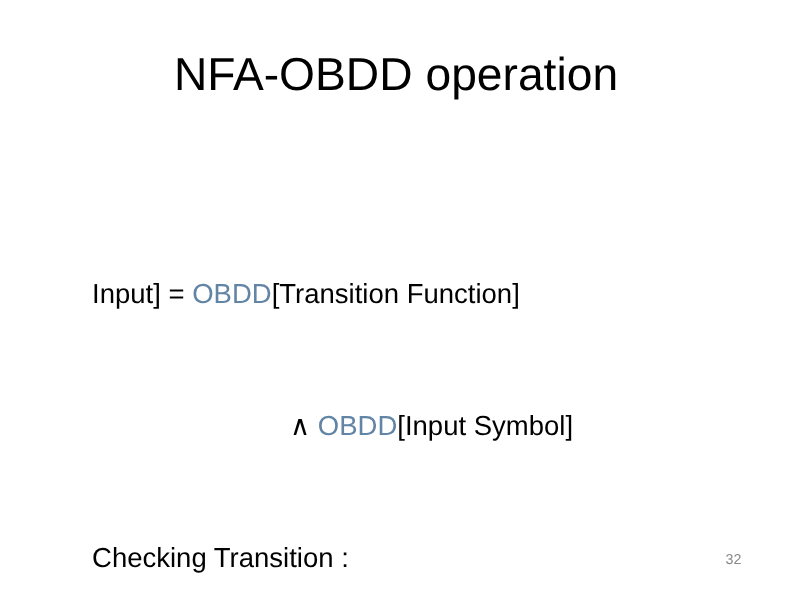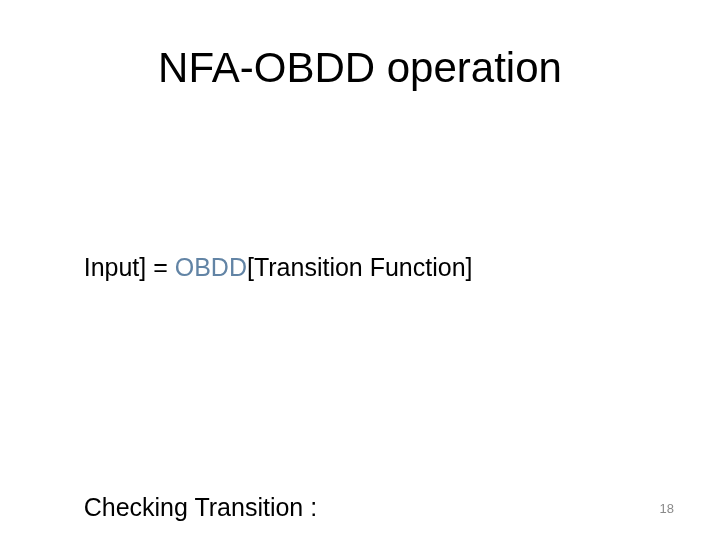--- a/index.html
+++ b/index.html
@@ -50,27 +50,30 @@
 <body>
 
 <div class="slide">
 
   <div class="title">NFA-OBDD operation</div>
 
   <div class="block" id="formula-block">
     <div class="line">
       <span>Input] = </span><span class="obdd">OBDD</span><span>[Transition Function]</span>
     </div>
+    <div class="line ind-wedge">
+      <span>∧ </span><span class="obdd">OBDD</span><span>[Input Symbol]</span>
+    </div>
     
     
   </div>
 
   <div class="block" id="acceptance-block">
     <div class="line">
       <span>Checking Transition :</span>
     </div>
     
     
   </div>
 
-  <div class="pagenum">18</div>
+  <div class="pagenum">32</div>
 
 </div>
 
 </body></html>

